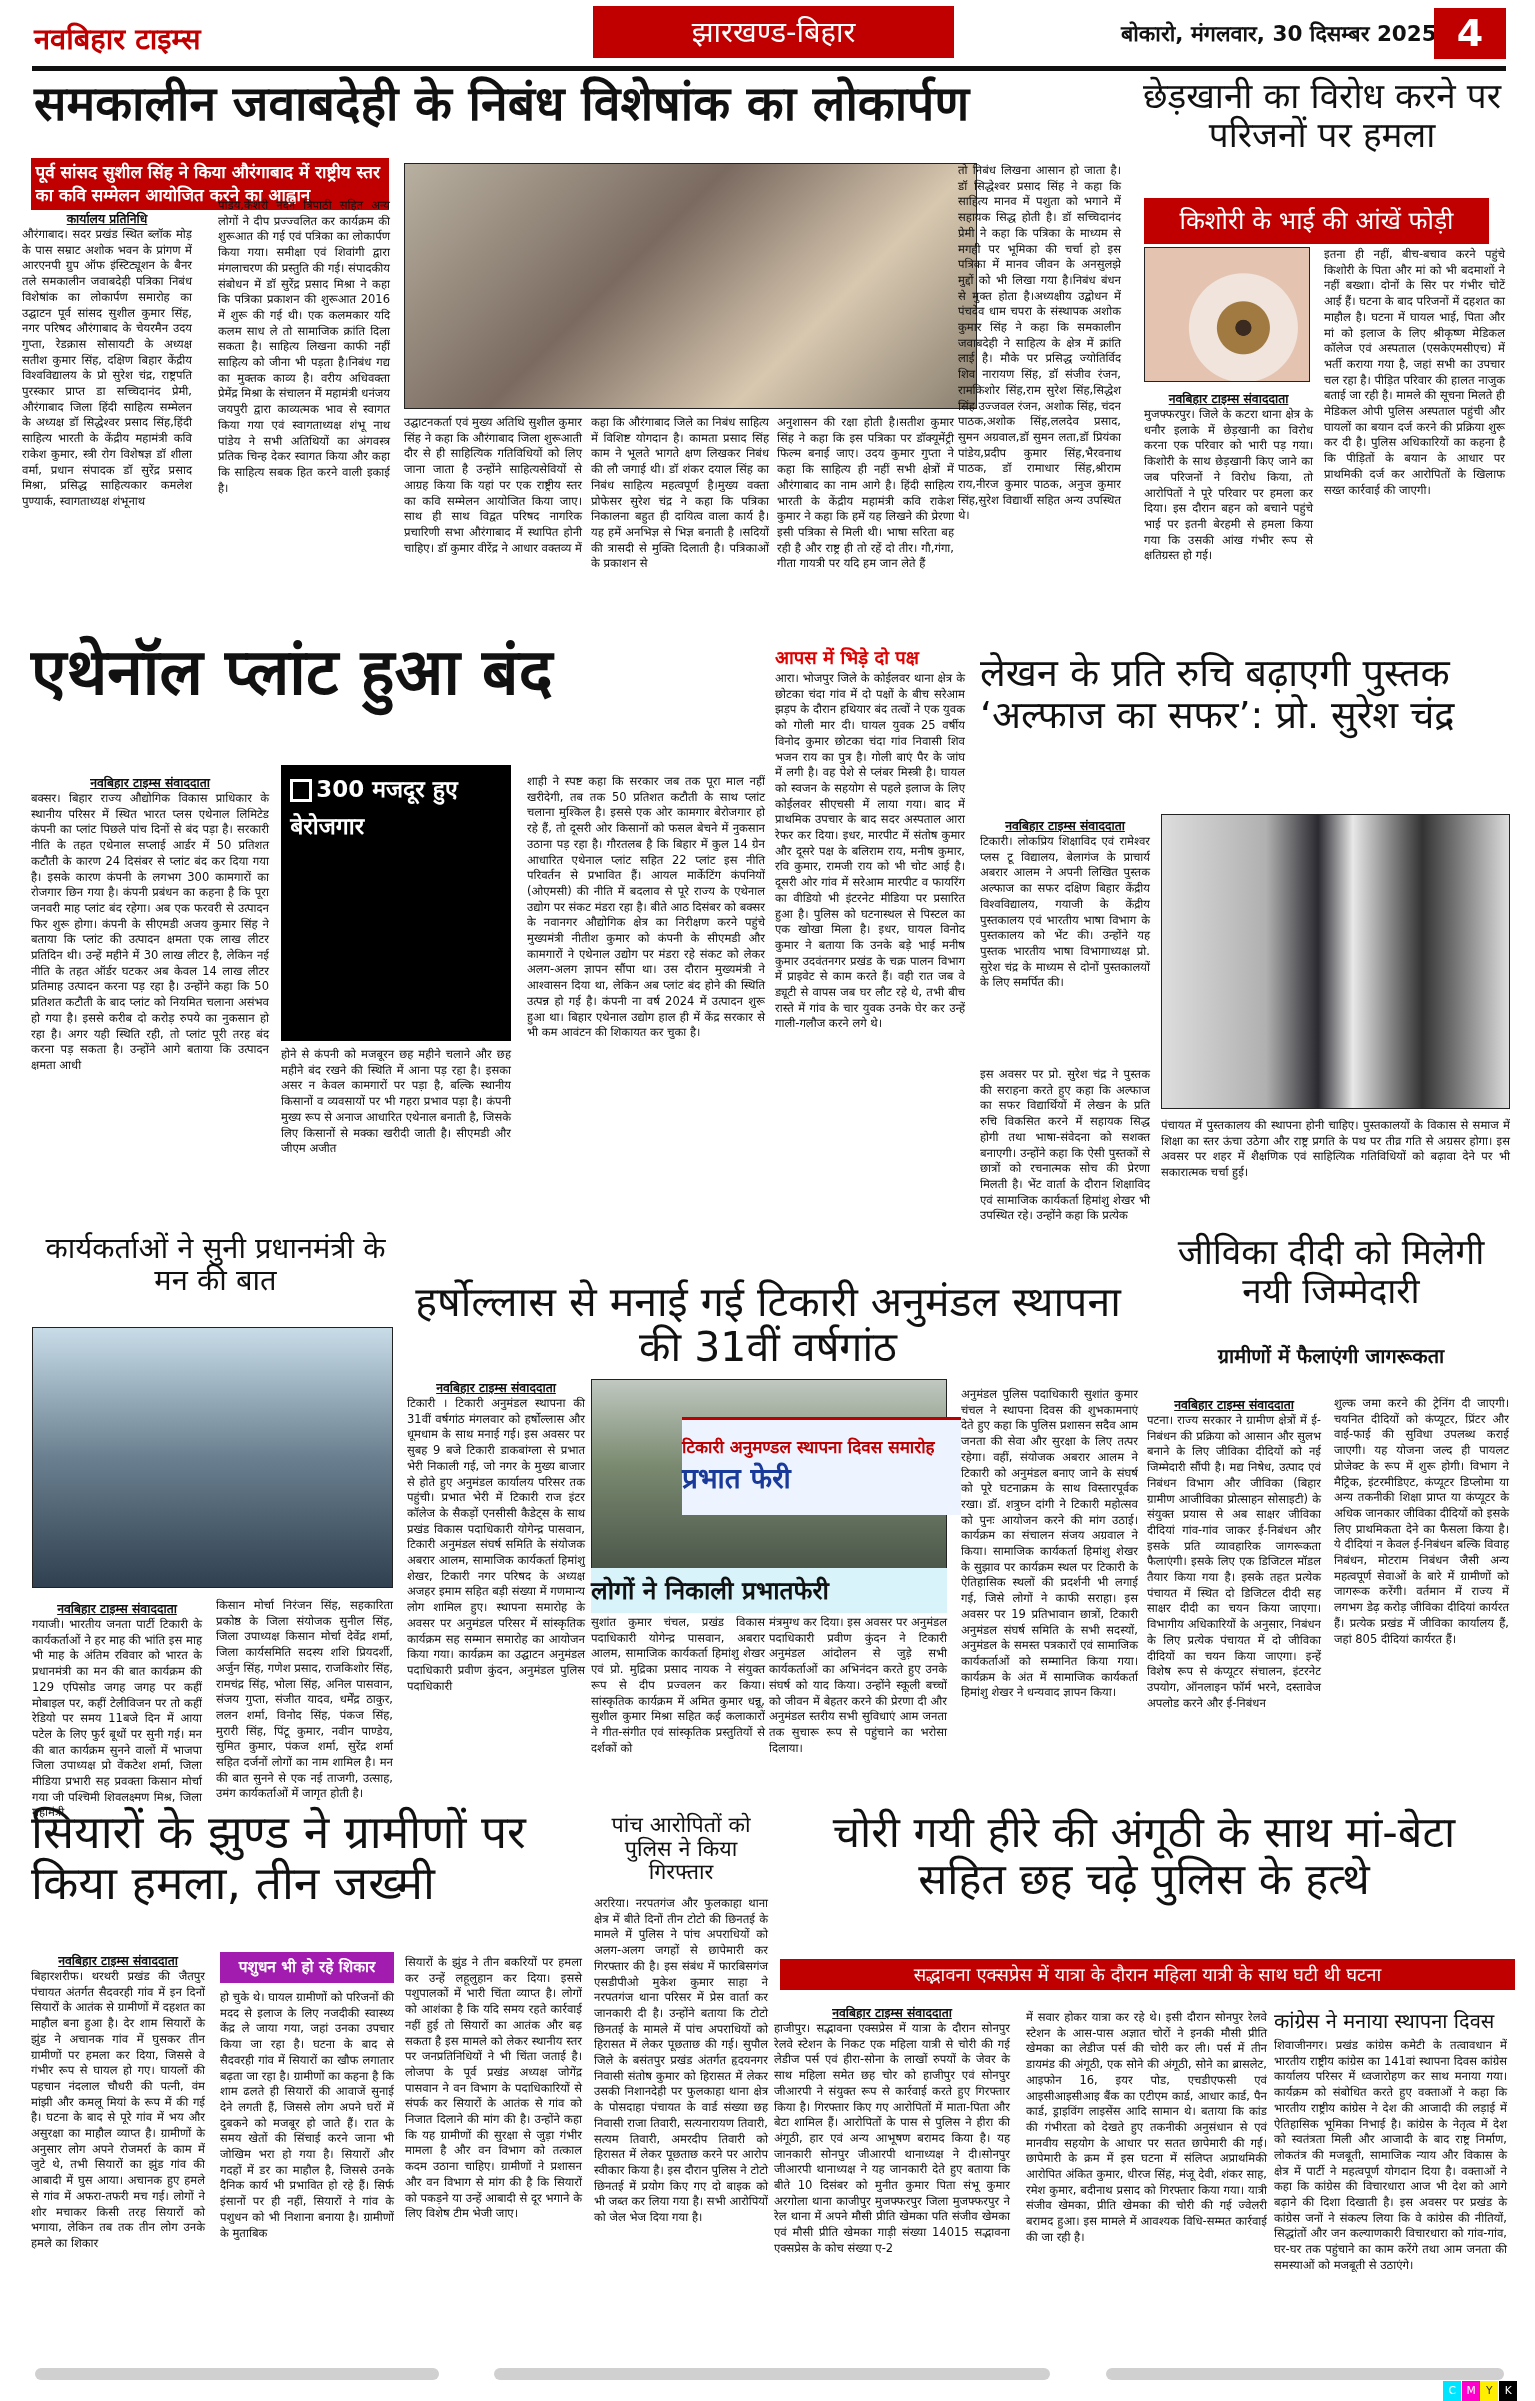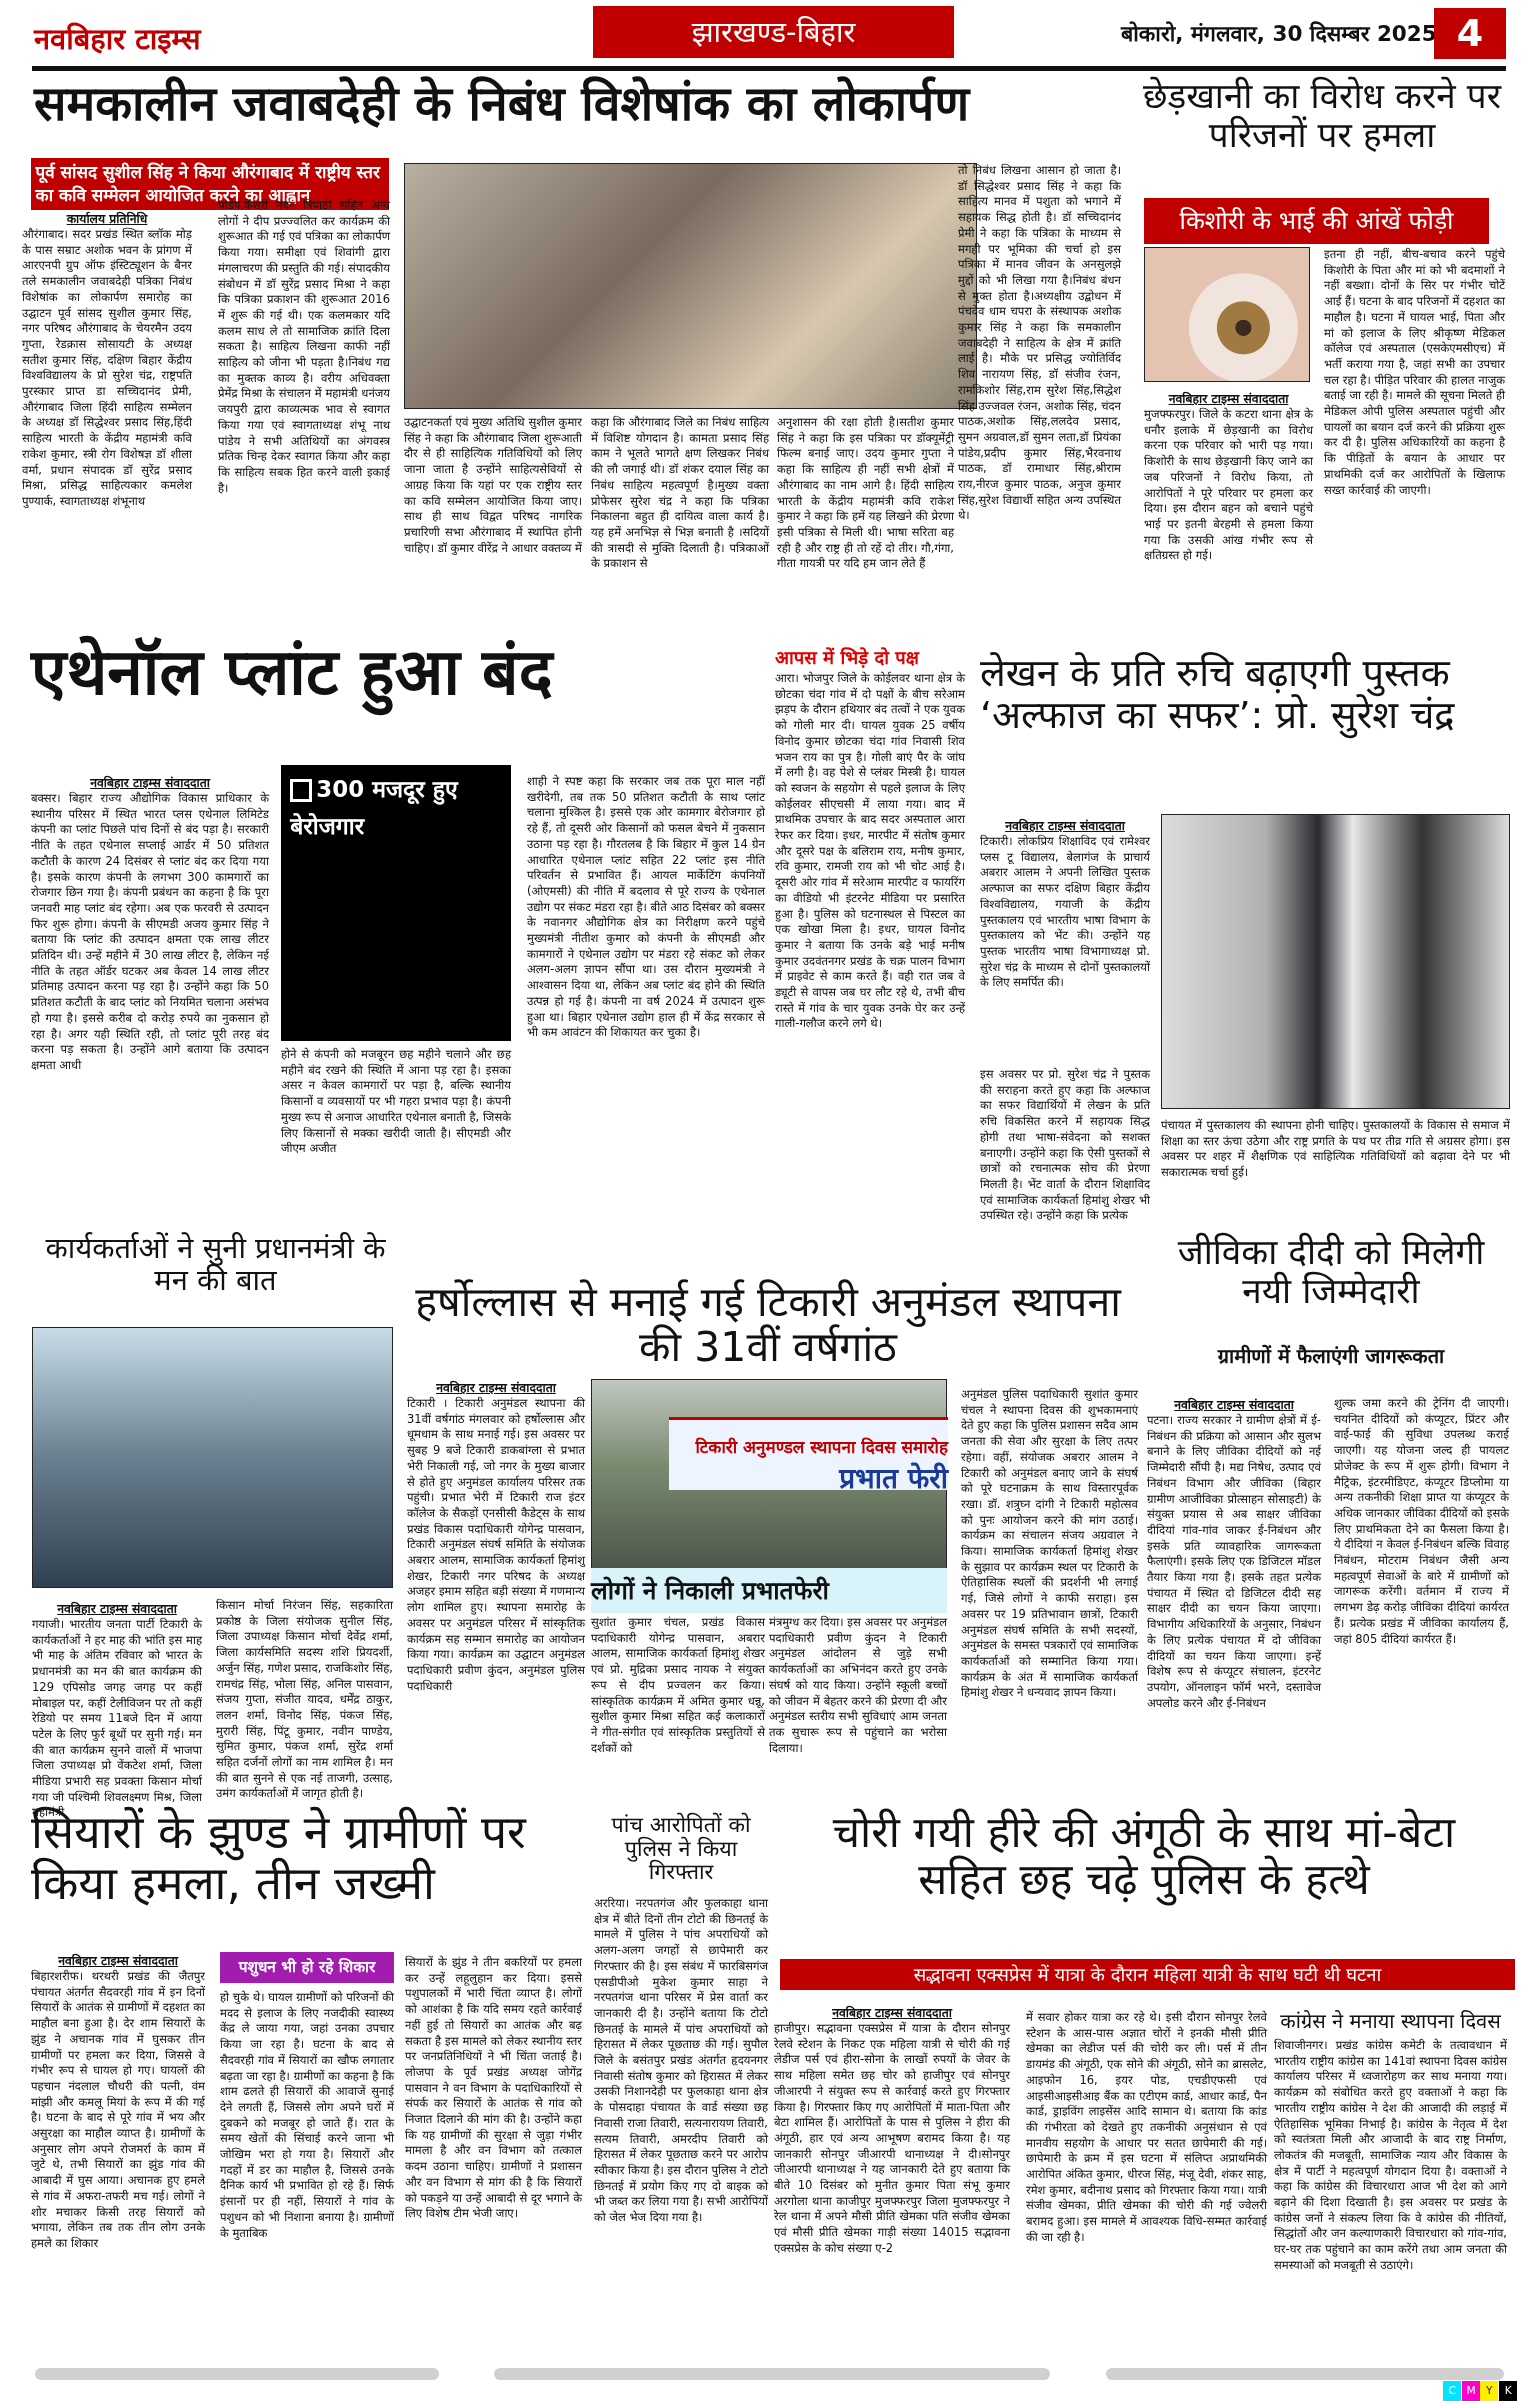--- a/index.html
+++ b/index.html
@@ -81,21 +81,21 @@
   <div class="col">गयाजी। भारतीय जनता पार्टी टिकारी के कार्यकर्ताओं ने हर माह की भांति इस माह भी माह के अंतिम रविवार को भारत के प्रधानमंत्री का मन की बात कार्यक्रम की 129 एपिसोड जगह जगह पर कहीं मोबाइल पर, कहीं टेलीविजन पर तो कहीं रेडियो पर समय 11बजे दिन में आया पटेल के लिए फुर्र बूथों पर सुनी गई। मन की बात कार्यक्रम सुनने वालों में भाजपा जिला उपाध्यक्ष प्रो वेंकटेश शर्मा, जिला मीडिया प्रभारी सह प्रवक्ता किसान मोर्चा गया जी पश्चिमी शिवलक्ष्मण मिश्र, जिला महामंत्री</div>
 </div>
 <div class="abs col" style="left:216px;top:1598px;width:177px">किसान मोर्चा निरंजन सिंह, सहकारिता प्रकोष्ठ के जिला संयोजक सुनील सिंह, जिला उपाध्यक्ष किसान मोर्चा देवेंद्र शर्मा, जिला कार्यसमिति सदस्य शशि प्रियदर्शी, अर्जुन सिंह, गणेश प्रसाद, राजकिशोर सिंह, रामचंद्र सिंह, भोला सिंह, अनिल पासवान, संजय गुप्ता, संजीत यादव, धर्मेंद्र ठाकुर, ललन शर्मा, विनोद सिंह, पंकज सिंह, मुरारी सिंह, पिंटू कुमार, नवीन पाण्डेय, सुमित कुमार, पंकज शर्मा, सुरेंद्र शर्मा सहित दर्जनों लोगों का नाम शामिल है। मन की बात सुनने से एक नई ताजगी, उत्साह, उमंग कार्यकर्ताओं में जागृत होती है।</div>
 
 <div class="abs hl" style="left:407px;top:1280px;width:722px;font-size:41px;text-align:center;font-weight:normal">हर्षोल्लास से मनाई गई टिकारी अनुमंडल स्थापना की 31वीं वर्षगांठ</div>
 <div class="abs" style="left:407px;top:1379px;width:178px">
   <span class="byline">नवबिहार टाइम्स संवाददाता</span>
   <div class="col">टिकारी । टिकारी अनुमंडल स्थापना की 31वीं वर्षगांठ मंगलवार को हर्षोल्लास और धूमधाम के साथ मनाई गई। इस अवसर पर सुबह 9 बजे टिकारी डाकबांग्ला से प्रभात भेरी निकाली गई, जो नगर के मुख्य बाजार से होते हुए अनुमंडल कार्यालय परिसर तक पहुंची। प्रभात भेरी में टिकारी राज इंटर कॉलेज के सैकड़ों एनसीसी कैडेट्स के साथ प्रखंड विकास पदाधिकारी योगेन्द्र पासवान, टिकारी अनुमंडल संघर्ष समिति के संयोजक अबरार आलम, सामाजिक कार्यकर्ता हिमांशु शेखर, टिकारी नगर परिषद के अध्यक्ष अजहर इमाम सहित बड़ी संख्या में गणमान्य लोग शामिल हुए। स्थापना समारोह के अवसर पर अनुमंडल परिसर में सांस्कृतिक कार्यक्रम सह सम्मान समारोह का आयोजन किया गया। कार्यक्रम का उद्घाटन अनुमंडल पदाधिकारी प्रवीण कुंदन, अनुमंडल पुलिस पदाधिकारी</div>
 </div>
 <div class="abs img" style="left:591px;top:1379px;width:356px;height:216px;background:linear-gradient(180deg,#c0c8c0,#7a8a70 40%,#404a40)">
-  <div class="abs" style="left:77px;top:37px;width:279px;height:73px;background:#eef4ff;border-top:3.1px solid #c00000;text-align:right">
+  <div class="abs" style="left:90px;top:37px;width:279px;height:98px;background:#eef4ff;border-top:3.1px solid #c00000;text-align:left">
     <div style="color:#c00000;font-weight:bold;font-size:17px;margin-top:15.4px">टिकारी अनुमण्डल स्थापना दिवस समारोह</div>
     <div style="color:#1a3a9a;font-weight:bold;font-size:28px">प्रभात फेरी</div>
   </div>
 </div>
 <div class="abs hl" style="left:591px;top:1568px;width:356px;height:45px;background:#d8f4fa;font-size:24.6px;text-align:left;line-height:45px">लोगों ने निकाली प्रभातफेरी</div>
 <div class="abs col" style="left:591px;top:1615px;width:174px">सुशांत कुमार चंचल, प्रखंड विकास पदाधिकारी योगेन्द्र पासवान, अबरार आलम, सामाजिक कार्यकर्ता हिमांशु शेखर एवं प्रो. मुद्रिका प्रसाद नायक ने संयुक्त रूप से दीप प्रज्वलन कर किया। सांस्कृतिक कार्यक्रम में अमित कुमार धन्नू, सुशील कुमार मिश्रा सहित कई कलाकारों ने गीत-संगीत एवं सांस्कृतिक प्रस्तुतियों से दर्शकों को</div>
 <div class="abs col" style="left:769px;top:1615px;width:178px">मंत्रमुग्ध कर दिया। इस अवसर पर अनुमंडल पदाधिकारी प्रवीण कुंदन ने टिकारी अनुमंडल आंदोलन से जुड़े सभी कार्यकर्ताओं का अभिनंदन करते हुए उनके संघर्ष को याद किया। उन्होंने स्कूली बच्चों को जीवन में बेहतर करने की प्रेरणा दी और अनुमंडल स्तरीय सभी सुविधाएं आम जनता तक सुचारू रूप से पहुंचाने का भरोसा दिलाया।</div>
 <div class="abs col" style="left:961px;top:1387px;width:177px">अनुमंडल पुलिस पदाधिकारी सुशांत कुमार चंचल ने स्थापना दिवस की शुभकामनाएं देते हुए कहा कि पुलिस प्रशासन सदैव आम जनता की सेवा और सुरक्षा के लिए तत्पर रहेगा। वहीं, संयोजक अबरार आलम ने टिकारी को अनुमंडल बनाए जाने के संघर्ष को पूरे घटनाक्रम के साथ विस्तारपूर्वक रखा। डॉ. शत्रुघ्न दांगी ने टिकारी महोत्सव को पुनः आयोजन करने की मांग उठाई। कार्यक्रम का संचालन संजय अग्रवाल ने किया। सामाजिक कार्यकर्ता हिमांशु शेखर के सुझाव पर कार्यक्रम स्थल पर टिकारी के ऐतिहासिक स्थलों की प्रदर्शनी भी लगाई गई, जिसे लोगों ने काफी सराहा। इस अवसर पर 19 प्रतिभावान छात्रों, टिकारी अनुमंडल संघर्ष समिति के सभी सदस्यों, अनुमंडल के समस्त पत्रकारों एवं सामाजिक कार्यकर्ताओं को सम्मानित किया गया। कार्यक्रम के अंत में सामाजिक कार्यकर्ता हिमांशु शेखर ने धन्यवाद ज्ञापन किया।</div>
 
 <div class="abs hl" style="left:1152px;top:1233px;width:358px;font-size:35px;text-align:center;font-weight:normal">जीविका दीदी को मिलेगी नयी जिम्मेदारी</div>
@@ -119,21 +119,21 @@
 <div class="abs col" style="left:594px;top:1896px;width:174px">अररिया। नरपतगंज और फुलकाहा थाना क्षेत्र में बीते दिनों तीन टोटो की छिनतई के मामले में पुलिस ने पांच अपराधियों को अलग-अलग जगहों से छापेमारी कर गिरफ्तार की है। इस संबंध में फारबिसगंज एसडीपीओ मुकेश कुमार साहा ने नरपतगंज थाना परिसर में प्रेस वार्ता कर जानकारी दी है। उन्होंने बताया कि टोटो छिनतई के मामले में पांच अपराधियों को हिरासत में लेकर पूछताछ की गई। सुपौल जिले के बसंतपुर प्रखंड अंतर्गत हृदयनगर निवासी संतोष कुमार को हिरासत में लेकर उसकी निशानदेही पर फुलकाहा थाना क्षेत्र के पोसदाहा पंचायत के वार्ड संख्या छह निवासी राजा तिवारी, सत्यनारायण तिवारी, सत्यम तिवारी, अमरदीप तिवारी को हिरासत में लेकर पूछताछ करने पर आरोप स्वीकार किया है। इस दौरान पुलिस ने टोटो छिनतई में प्रयोग किए गए दो बाइक को भी जब्त कर लिया गया है। सभी आरोपियों को जेल भेज दिया गया है।</div>
 
 <div class="abs hl" style="left:783px;top:1809px;width:722px;font-size:43px;text-align:center;font-weight:normal">चोरी गयी हीरे की अंगूठी के साथ मां-बेटा सहित छह चढ़े पुलिस के हत्थे</div>
 <div class="abs red hl" style="left:780px;top:1959px;width:735px;height:31px;font-size:18.4px;line-height:31px;text-align:center;font-weight:normal">सद्भावना एक्सप्रेस में यात्रा के दौरान महिला यात्री के साथ घटी थी घटना</div>
 <div class="abs" style="left:774px;top:2004px;width:236px">
   <span class="byline">नवबिहार टाइम्स संवाददाता</span>
   <div class="col">हाजीपुर। सद्भावना एक्सप्रेस में यात्रा के दौरान सोनपुर रेलवे स्टेशन के निकट एक महिला यात्री से चोरी की गई लेडीज पर्स एवं हीरा-सोना के लाखों रुपयों के जेवर के साथ महिला समेत छह चोर को हाजीपुर एवं सोनपुर जीआरपी ने संयुक्त रूप से कार्रवाई करते हुए गिरफ्तार किया है। गिरफ्तार किए गए आरोपितों में माता-पिता और बेटा शामिल हैं। आरोपितों के पास से पुलिस ने हीरा की अंगूठी, हार एवं अन्य आभूषण बरामद किया है। यह जानकारी सोनपुर जीआरपी थानाध्यक्ष ने दी।सोनपुर जीआरपी थानाध्यक्ष ने यह जानकारी देते हुए बताया कि बीते 10 दिसंबर को मुनीत कुमार पिता संभू कुमार अरगोला थाना काजीपुर मुजफ्फरपुर जिला मुजफ्फरपुर ने रेल थाना में अपने मौसी प्रीति खेमका पति संजीव खेमका एवं मौसी प्रीति खेमका गाड़ी संख्या 14015 सद्भावना एक्सप्रेस के कोच संख्या ए-2</div>
 </div>
 <div class="abs col" style="left:1026px;top:2010px;width:241px">में सवार होकर यात्रा कर रहे थे। इसी दौरान सोनपुर रेलवे स्टेशन के आस-पास अज्ञात चोरों ने इनकी मौसी प्रीति खेमका का लेडीज पर्स की चोरी कर ली। पर्स में तीन डायमंड की अंगूठी, एक सोने की अंगूठी, सोने का ब्रासलेट, आइफोन 16, इयर पोड, एचडीएफसी एवं आइसीआइसीआइ बैंक का एटीएम कार्ड, आधार कार्ड, पैन कार्ड, ड्राइविंग लाइसेंस आदि सामान थे। बताया कि कांड की गंभीरता को देखते हुए तकनीकी अनुसंधान से एवं मानवीय सहयोग के आधार पर सतत छापेमारी की गई। छापेमारी के क्रम में इस घटना में संलिप्त अप्राथमिकी आरोपित अंकित कुमार, धीरज सिंह, मंजू देवी, शंकर साह, रमेश कुमार, बदीनाथ प्रसाद को गिरफ्तार किया गया। यात्री संजीव खेमका, प्रीति खेमका की चोरी की गई ज्वेलरी बरामद हुआ। इस मामले में आवश्यक विधि-सम्मत कार्रवाई की जा रही है।</div>
 
-<div class="abs hl" style="left:1274px;top:2010px;width:233px;font-size:20px;text-align:center;font-weight:normal">कांग्रेस ने मनाया स्थापना दिवस</div>
+<div class="abs hl" style="left:1274px;top:2010px;width:233px;font-size:20px;font-weight:normal">कांग्रेस ने मनाया स्थापना दिवस</div>
 <div class="abs col" style="left:1274px;top:2038px;width:233px">शिवाजीनगर। प्रखंड कांग्रेस कमेटी के तत्वावधान में भारतीय राष्ट्रीय कांग्रेस का 141वां स्थापना दिवस कांग्रेस कार्यालय परिसर में ध्वजारोहण कर साथ मनाया गया। कार्यक्रम को संबोधित करते हुए वक्ताओं ने कहा कि भारतीय राष्ट्रीय कांग्रेस ने देश की आजादी की लड़ाई में ऐतिहासिक भूमिका निभाई है। कांग्रेस के नेतृत्व में देश को स्वतंत्रता मिली और आजादी के बाद राष्ट्र निर्माण, लोकतंत्र की मजबूती, सामाजिक न्याय और विकास के क्षेत्र में पार्टी ने महत्वपूर्ण योगदान दिया है। वक्ताओं ने कहा कि कांग्रेस की विचारधारा आज भी देश को आगे बढ़ाने की दिशा दिखाती है। इस अवसर पर प्रखंड के कांग्रेस जनों ने संकल्प लिया कि वे कांग्रेस की नीतियों, सिद्धांतों और जन कल्याणकारी विचारधारा को गांव-गांव, घर-घर तक पहुंचाने का काम करेंगे तथा आम जनता की समस्याओं को मजबूती से उठाएंगे।</div>
 
 <div class="abs bar-bottom" style="left:35px;width:404px"></div>
 <div class="abs bar-bottom" style="left:494px;width:556px"></div>
 <div class="abs bar-bottom" style="left:1106px;width:398px"></div>
 <div class="abs cmyk" style="left:1443px;background:#00e5ff">C</div>
 <div class="abs cmyk" style="left:1462px;background:#ff00cc">M</div>
 <div class="abs cmyk" style="left:1480px;background:#ffee00;color:#333">Y</div>
 <div class="abs cmyk" style="left:1499px;background:#000">K</div>
 

